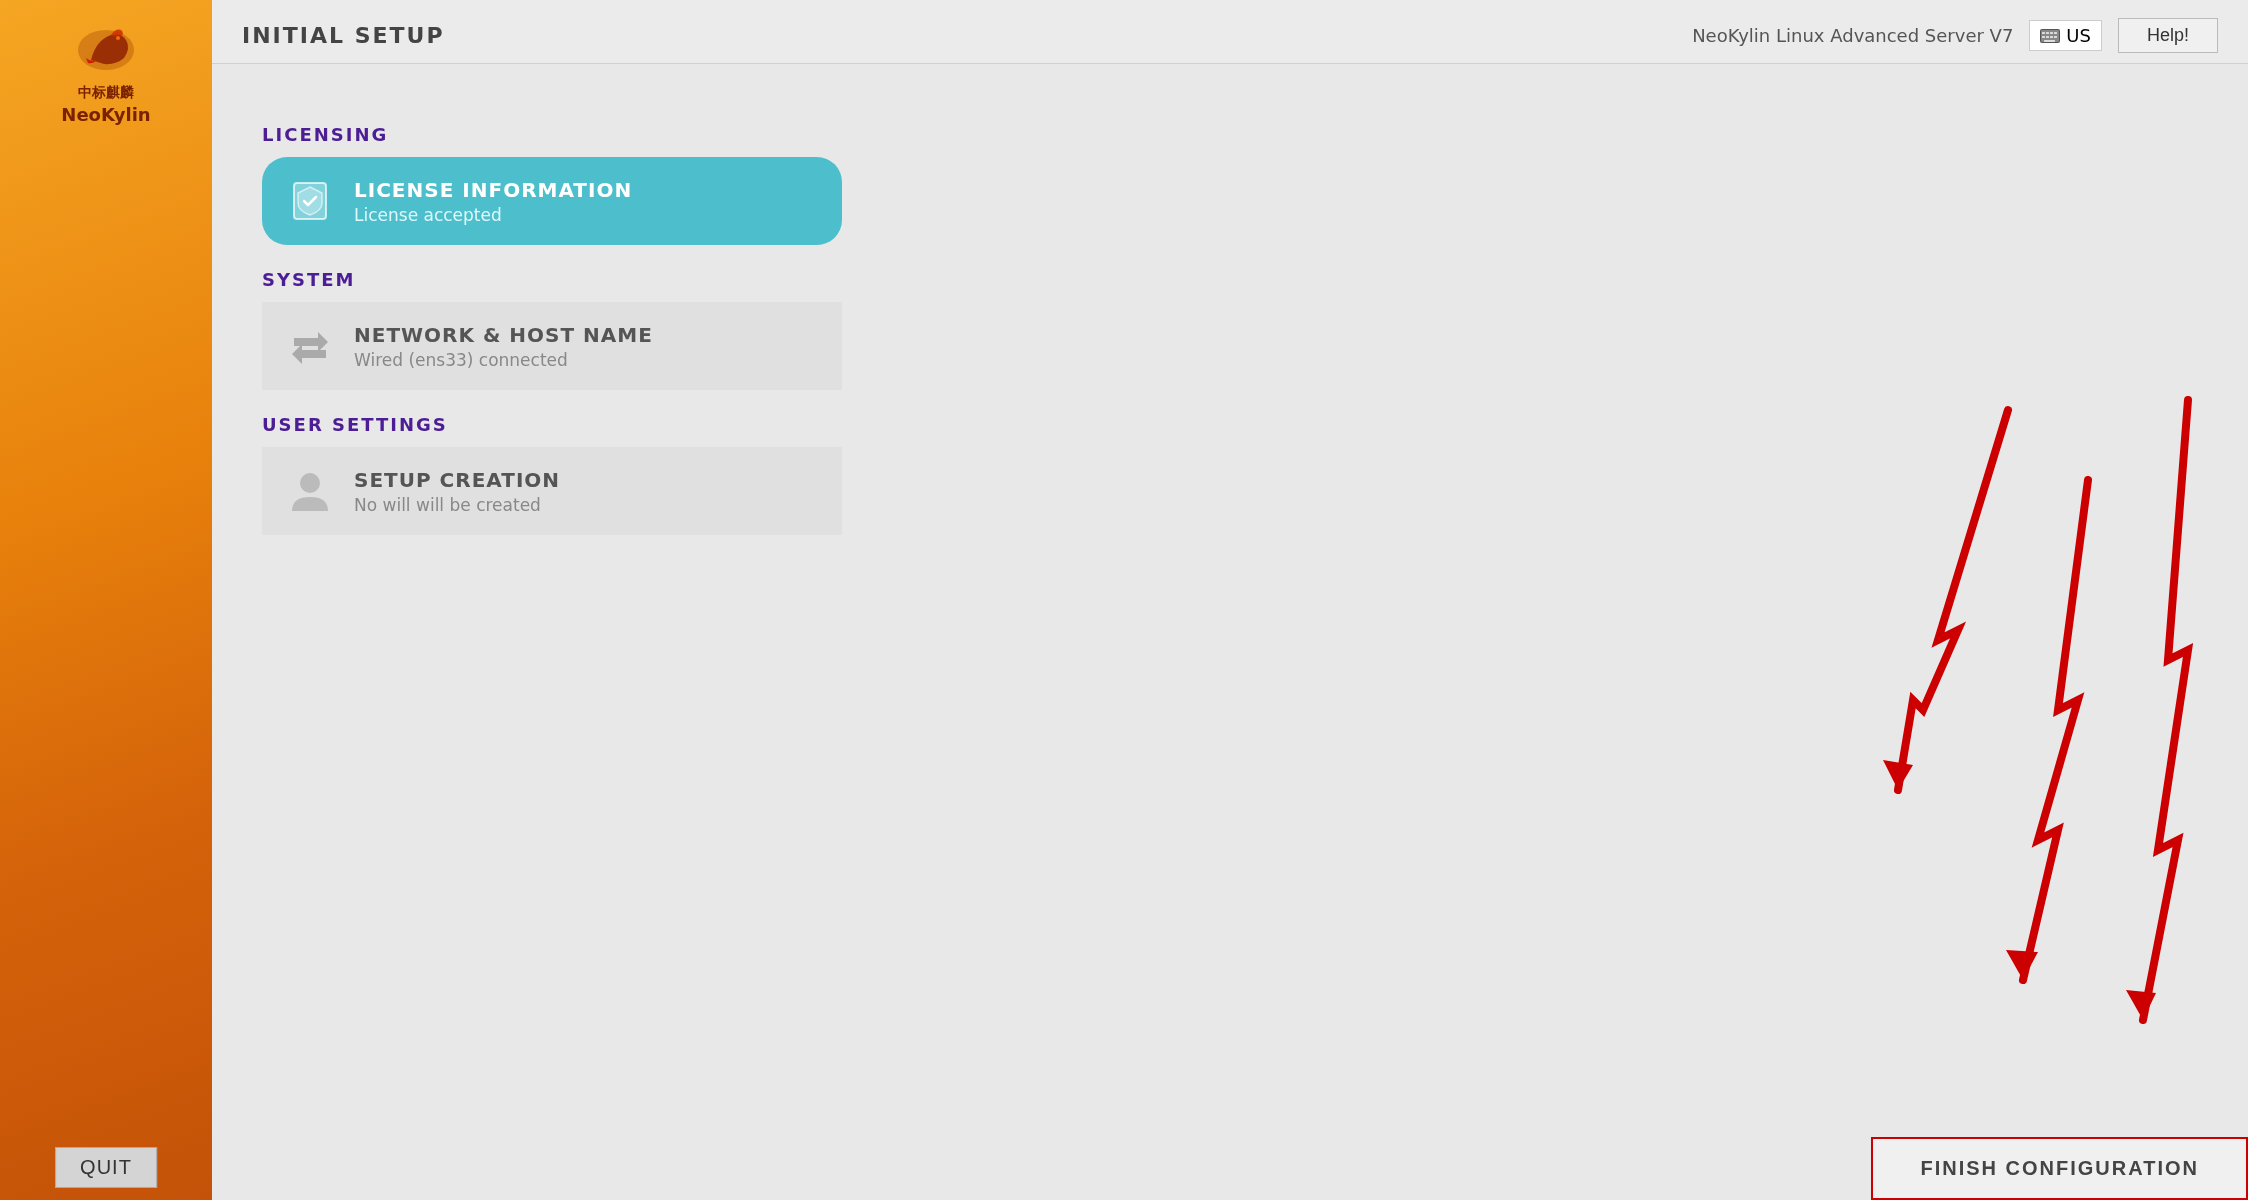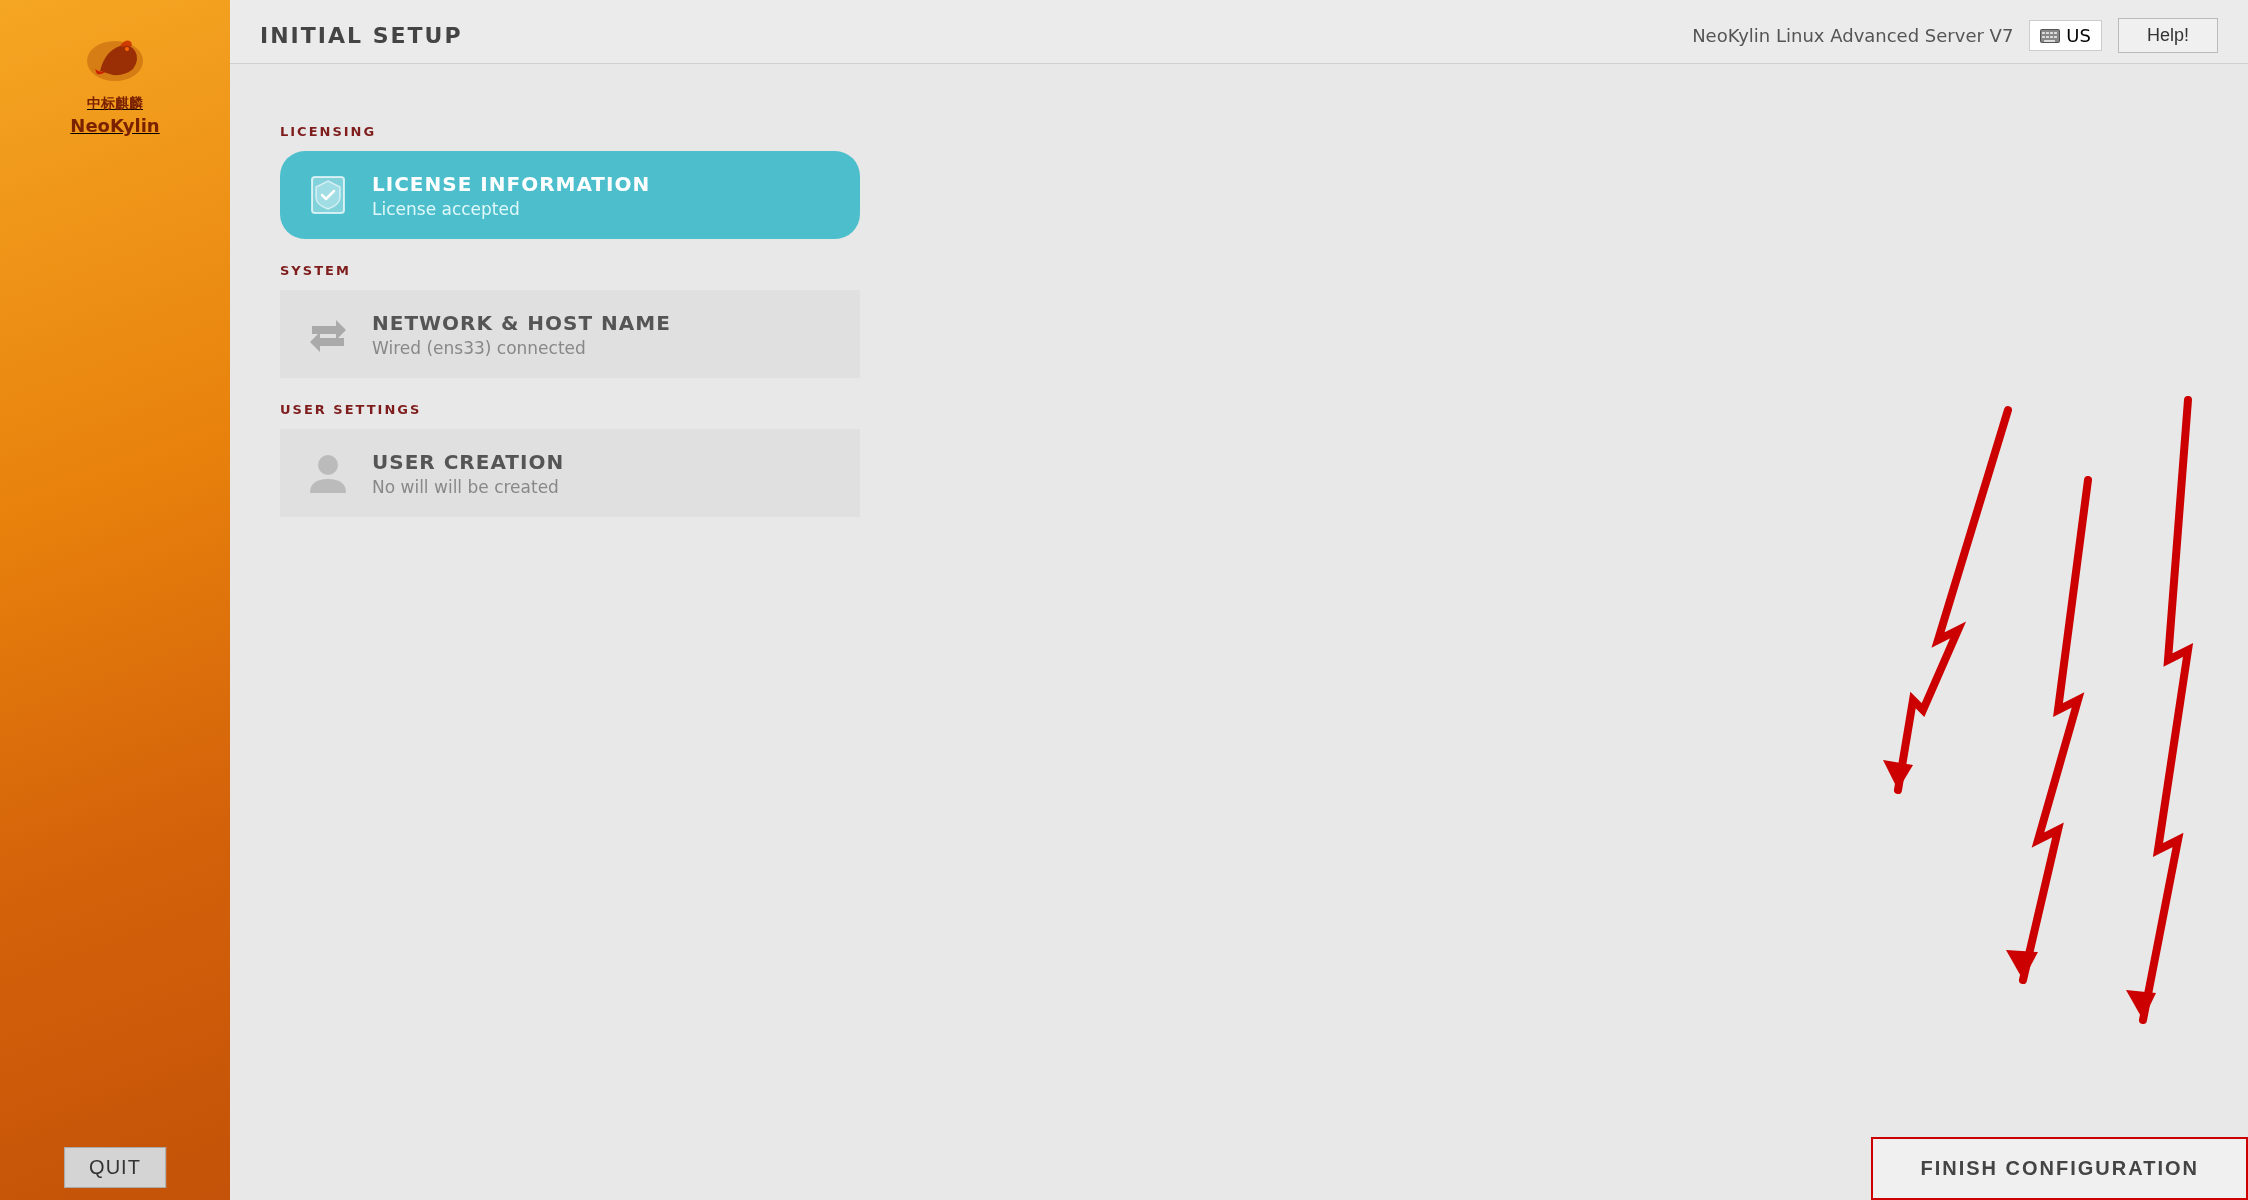--- a/index.html
+++ b/index.html
@@ -7,30 +7,29 @@
       width: 2248px;
       height: 1200px;
       display: flex;
       font-family: 'DejaVu Sans', Arial, sans-serif;
       overflow: hidden;
       background: #e8e8e8;
     }
 
     
     .sidebar {
-      width: 230px;
+      width: 212px;
       height: 1200px;
       background: linear-gradient(160deg, #f5a623 0%, #e8820c 40%, #d4620a 70%, #c45208 100%);
       flex-shrink: 0;
       display: flex;
       flex-direction: column;
       align-items: center;
-      padding-top: 21px;
+      padding-top: 10px;
       position: relative;
-      text-decoration: underline;
     }
 
     .sidebar-logo {
       display: flex;
       flex-direction: column;
       align-items: center;
       margin-top: 10px;
     }
 
     .logo-icon {
@@ -115,23 +114,23 @@
     
     .content {
       flex: 1;
       padding: 40px 50px;
       display: flex;
       flex-direction: column;
       gap: 0;
     }
 
     .section-label {
-      font-size: 13px;
+      font-size: 18px;
       font-weight: bold;
-      color: #7f1d1d;
+      color: #4c1d95;
       letter-spacing: 2px;
       margin-bottom: 12px;
       margin-top: 20px;
     }
 
     
     .item-card {
       display: flex;
       align-items: center;
       width: 580px;
@@ -313,21 +312,21 @@
       <div class="section-label">USER SETTINGS</div>
       <div class="item-card normal">
         <div class="item-icon">
 
           <svg width="48" height="48" viewBox="0 0 48 48" xmlns="http://www.w3.org/2000/svg">
             <circle cx="24" cy="16" r="10" fill="#bbb"></circle>
             <path d="M6 44 Q6 30 24 30 Q42 30 42 44" fill="#bbb"></path>
           </svg>
         </div>
         <div class="item-text">
-          <div class="item-title">USER CREATION</div>
+          <div class="item-title">SETUP CREATION</div>
           <div class="item-subtitle">No will will be created</div>
         </div>
       </div>
     </div>
 
   </div>
 
   <svg class="arrows-overlay" width="500" height="780" viewBox="0 0 500 780" xmlns="http://www.w3.org/2000/svg">
 
     <path d="M280 50 L210 280 L230 270 L195 350 L185 340 L170 430" stroke="#cc0000" stroke-width="8" fill="none" stroke-linecap="round"></path>

